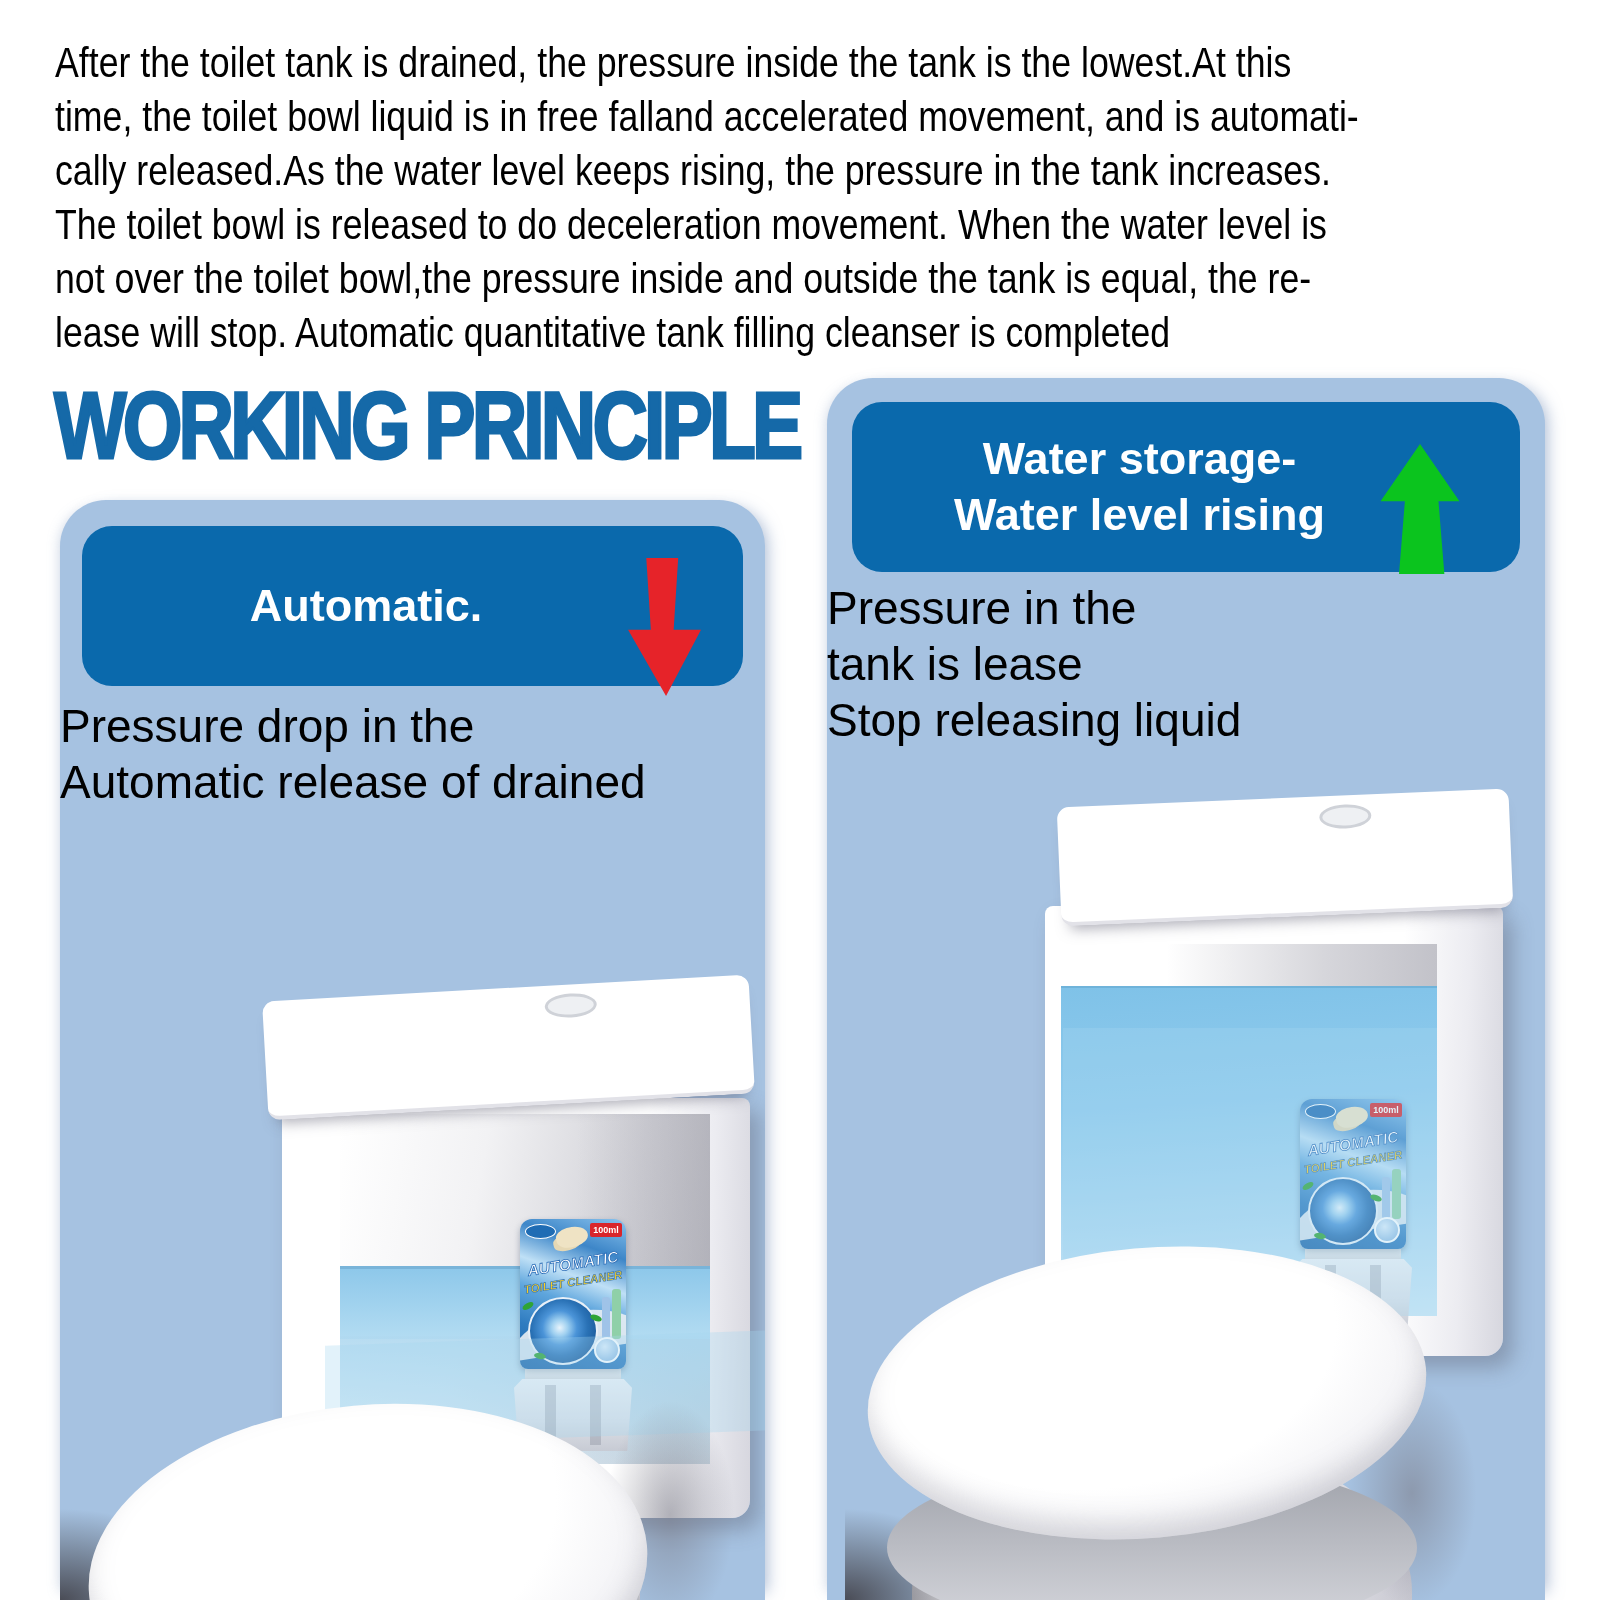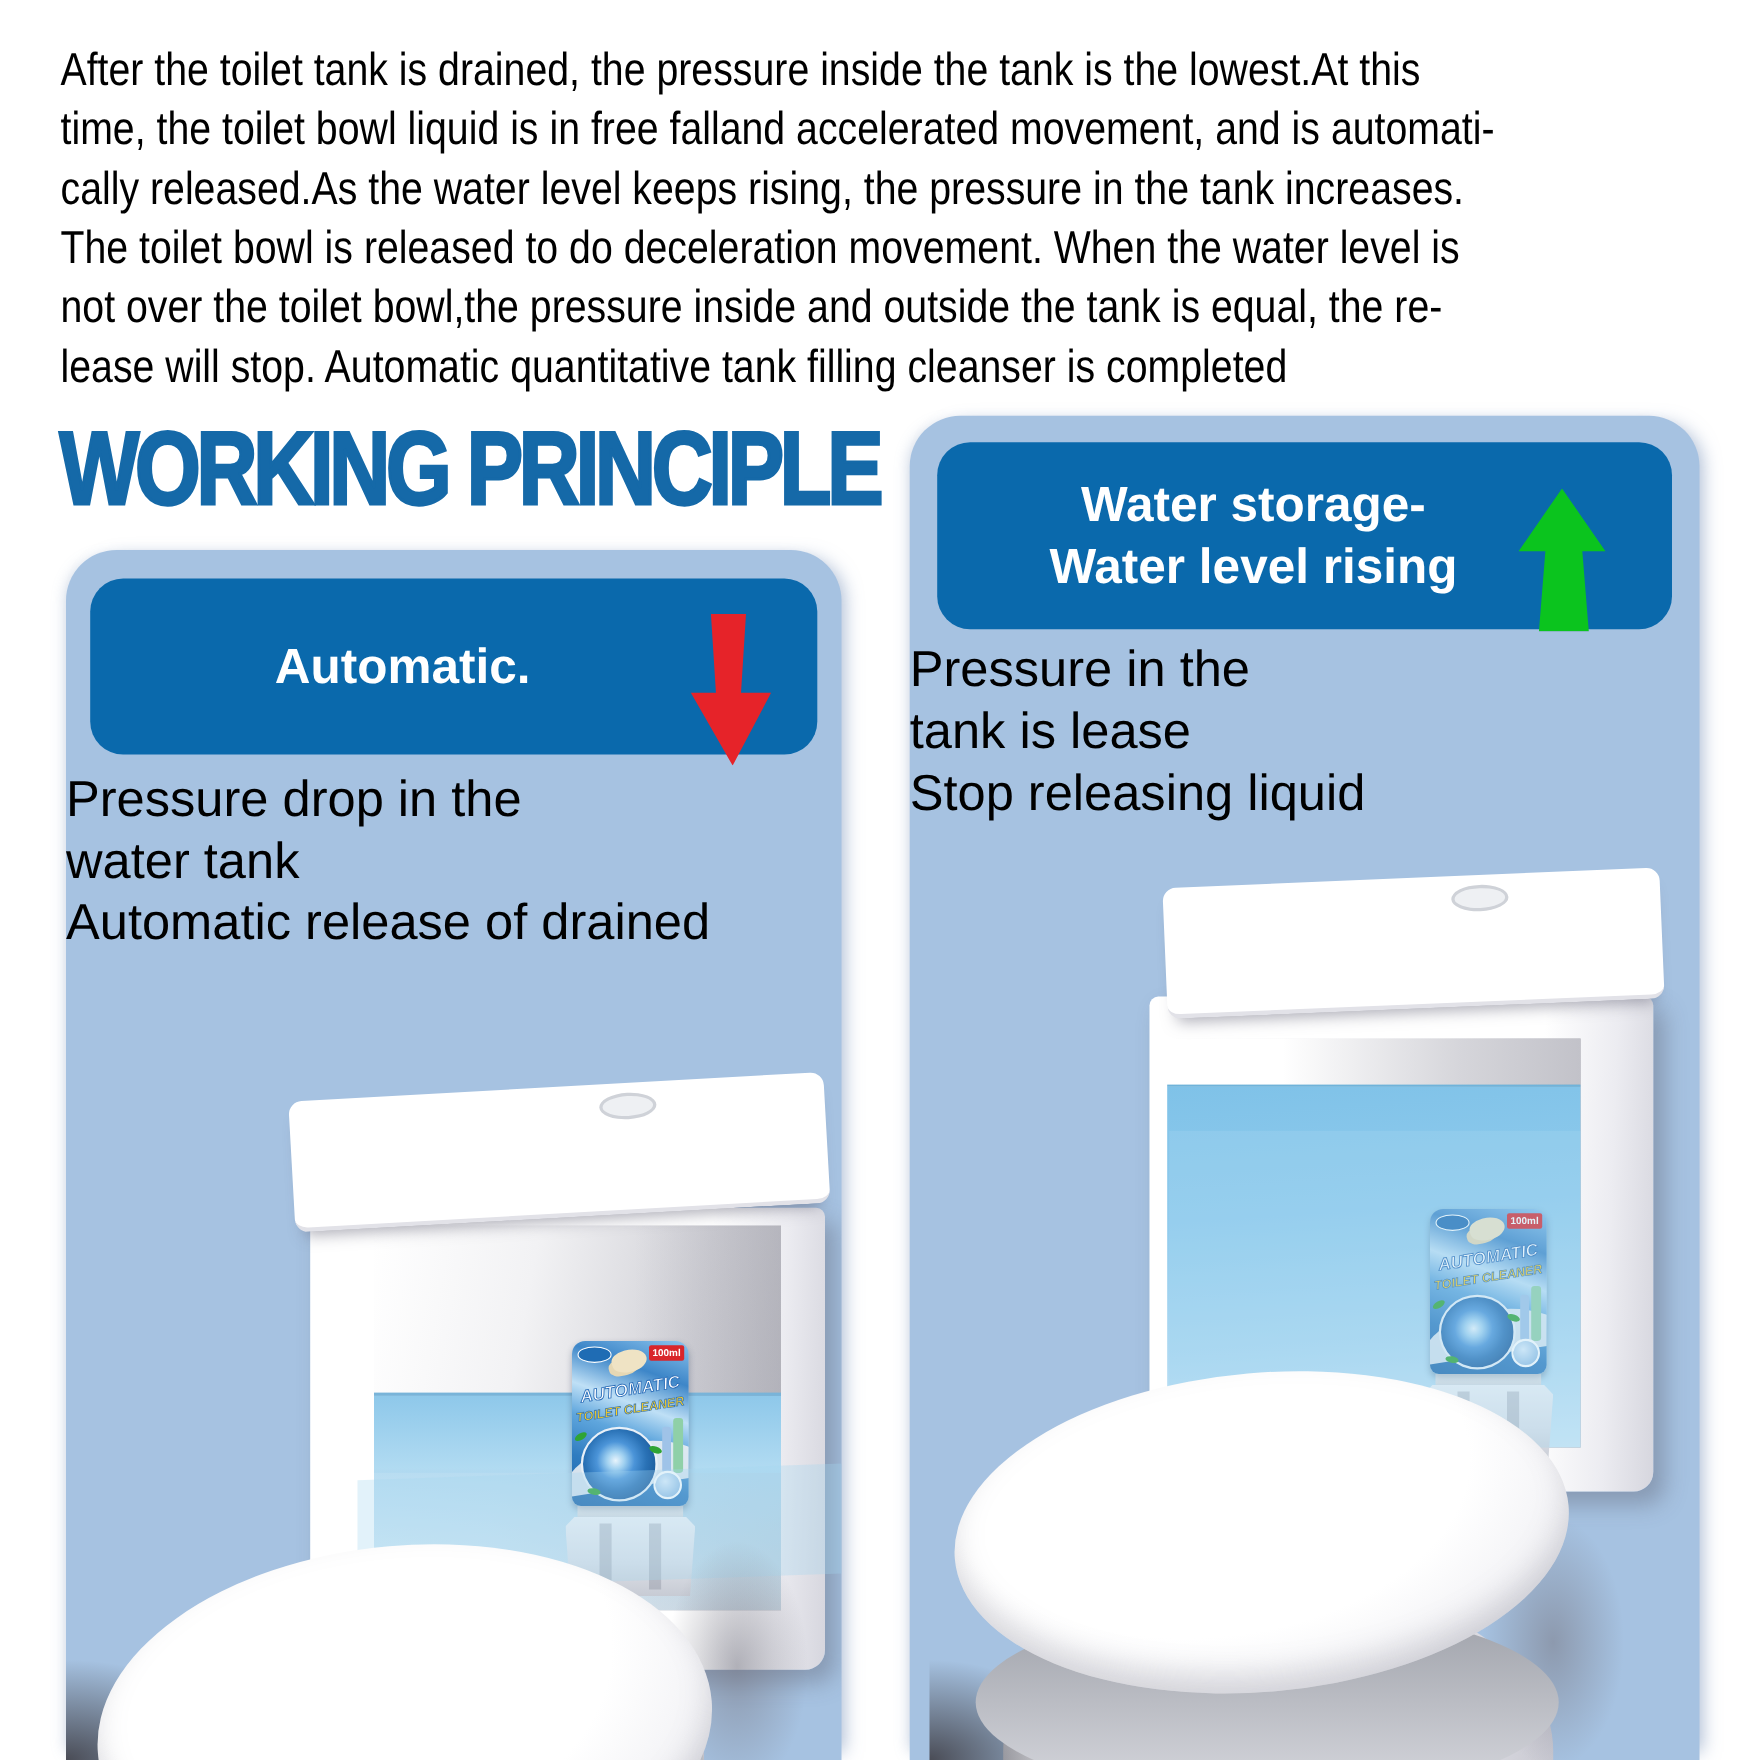--- a/index.html
+++ b/index.html
@@ -158,21 +158,20 @@
   <div id="panel-left" class="panel">
     <div class="header-card">
       <div class="header-text">
         <div class="header-line">Automatic.</div>
       </div>
       <div class="arrow arrow-down"></div>
     </div>
 
     <div class="body-text">
       <div class="body-line">Pressure drop in the</div>
-      <div class="body-line">water tank</div>
       <div class="body-line">Automatic release of drained</div>
     </div>
 
     <div>
       <div class="t-tank">
         <div class="t-interior">
           <div class="t-water-band"></div>
           <div class="t-water-floor"></div>
         </div>
       </div>

